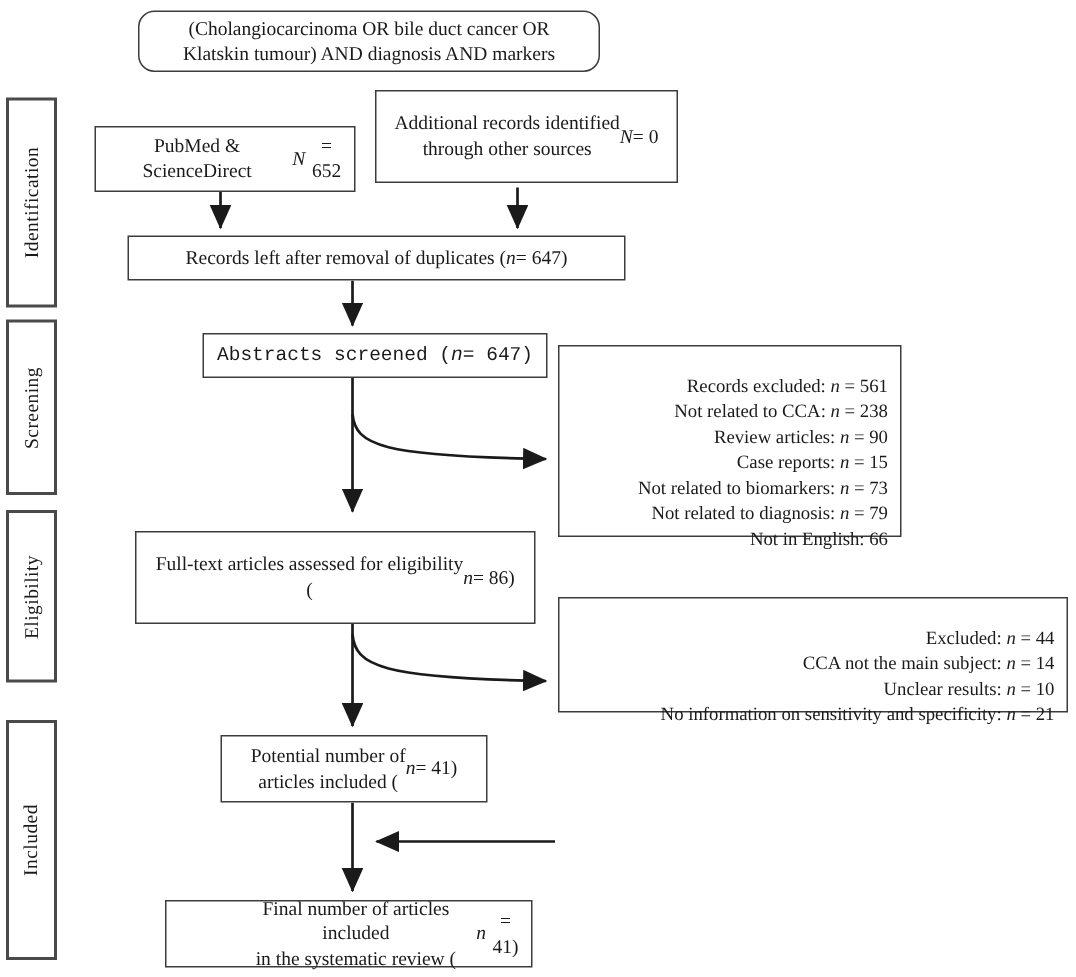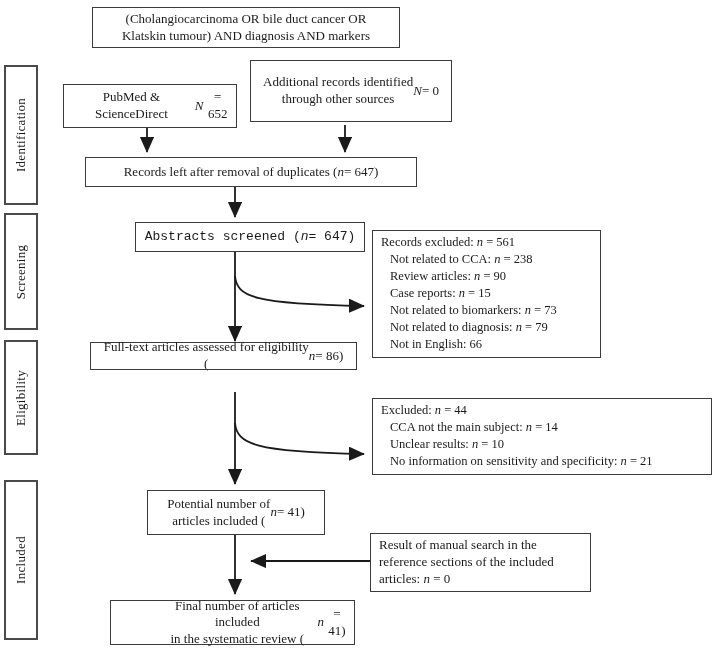--- a/index.html
+++ b/index.html
@@ -30,22 +30,22 @@
     padding: 2px 4px;
   }
   .multiline { white-space: pre-line; }
   .listbox {
     position: absolute;
     border: 1.5px solid #3c3c3c;
     background: #ffffff;
     box-sizing: border-box;
     font-size: 12.5px;
     line-height: 1.36;
-    padding: 3px 8px;
-    text-align: left;
+    padding: 18px 8px;
+    text-align: right;
   }
   .listbox .line { white-space: nowrap; }
   .listbox .indent { padding-left: 9px; }
   .stage {
     position: absolute;
     left: 4px;
     width: 34px;
     border: 2px solid #4a4a4a;
     background: #ffffff;
     box-sizing: border-box;
@@ -83,21 +83,21 @@
       <path d="M235,187 V217" marker-end="url(#ah)"></path>
       <path d="M235,252 V341" marker-end="url(#ah)"></path>
       <path d="M235,276 C237,297 254,304 364,306" marker-end="url(#ah)"></path>
       <path d="M235,392 V484" marker-end="url(#ah)"></path>
       <path d="M235,423 C237,444 254,452 364,454" marker-end="url(#ah)"></path>
       <path d="M370,561 H251" marker-end="url(#ah)"></path>
       <path d="M235,535 V594" marker-end="url(#ah)"></path>
     </g>
   </svg>
 
-  <div class="fbox multiline var-n" style="left:92px; top:7px; width:308px; height:41px;">(Cholangiocarcinoma OR bile duct cancer OR
+  <div class="fbox multiline var-n" style="left:92px; top:7px; width:308px; height:41px;border-radius:11px;">(Cholangiocarcinoma OR bile duct cancer OR
 Klatskin tumour) AND diagnosis AND markers</div>
 
   <div class="stage" style="top:65px; height:140px;">
     <span>Identification</span>
   </div>
   <div class="stage" style="top:213px; height:117px;">
     <span>Screening</span>
   </div>
   <div class="stage" style="top:340px; height:115px;">
     <span>Eligibility</span>
@@ -120,33 +120,30 @@
   <div class="listbox" style="left:372px; top:230px; width:229px; height:128px;">
     <div class="line var-n">Records excluded: <i>n</i> = 561</div>
     <div class="line indent var-n">Not related to CCA: <i>n</i> = 238</div>
     <div class="line indent var-n">Review articles: <i>n</i> = 90</div>
     <div class="line indent var-n">Case reports: <i>n</i> = 15</div>
     <div class="line indent var-n">Not related to biomarkers: <i>n</i> = 73</div>
     <div class="line indent var-n">Not related to diagnosis: <i>n</i> = 79</div>
     <div class="line indent var-n">Not in English: 66</div>
   </div>
 
-  <div class="fbox multiline var-n" style="left:90px; top:342px; width:267px; height:28px;">Full-text articles assessed for eligibility
+  <div class="fbox multiline var-n" style="left:90px; top:354px; width:267px; height:62px;">Full-text articles assessed for eligibility
 (<i>n</i> = 86)</div>
 
   <div class="listbox" style="left:372px; top:398px; width:340px; height:77px;">
     <div class="line var-n">Excluded: <i>n</i> = 44</div>
     <div class="line indent var-n">CCA not the main subject: <i>n</i> = 14</div>
     <div class="line indent var-n">Unclear results: <i>n</i> = 10</div>
     <div class="line indent var-n">No information on sensitivity and specificity: <i>n</i> = 21</div>
   </div>
 
   <div class="fbox multiline var-n" style="left:147px; top:490px; width:178px; height:45px;">Potential number of
 articles included (<i>n</i> = 41)</div>
 
-  <div class="listbox multiline var-n" style="left:370px; top:533px; width:221px; height:59px; font-size:13px; line-height:1.3;">Result of manual search in the
-reference sections of the included
-articles: <i>n</i> = 0</div>
 
   <div class="fbox multiline var-n" style="left:110px; top:600px; width:245px; height:45px;padding-left:46px;">Final number of articles included
 in the systematic review (<i>n</i> = 41)</div>
 
 </div>
 
 </body></html>

